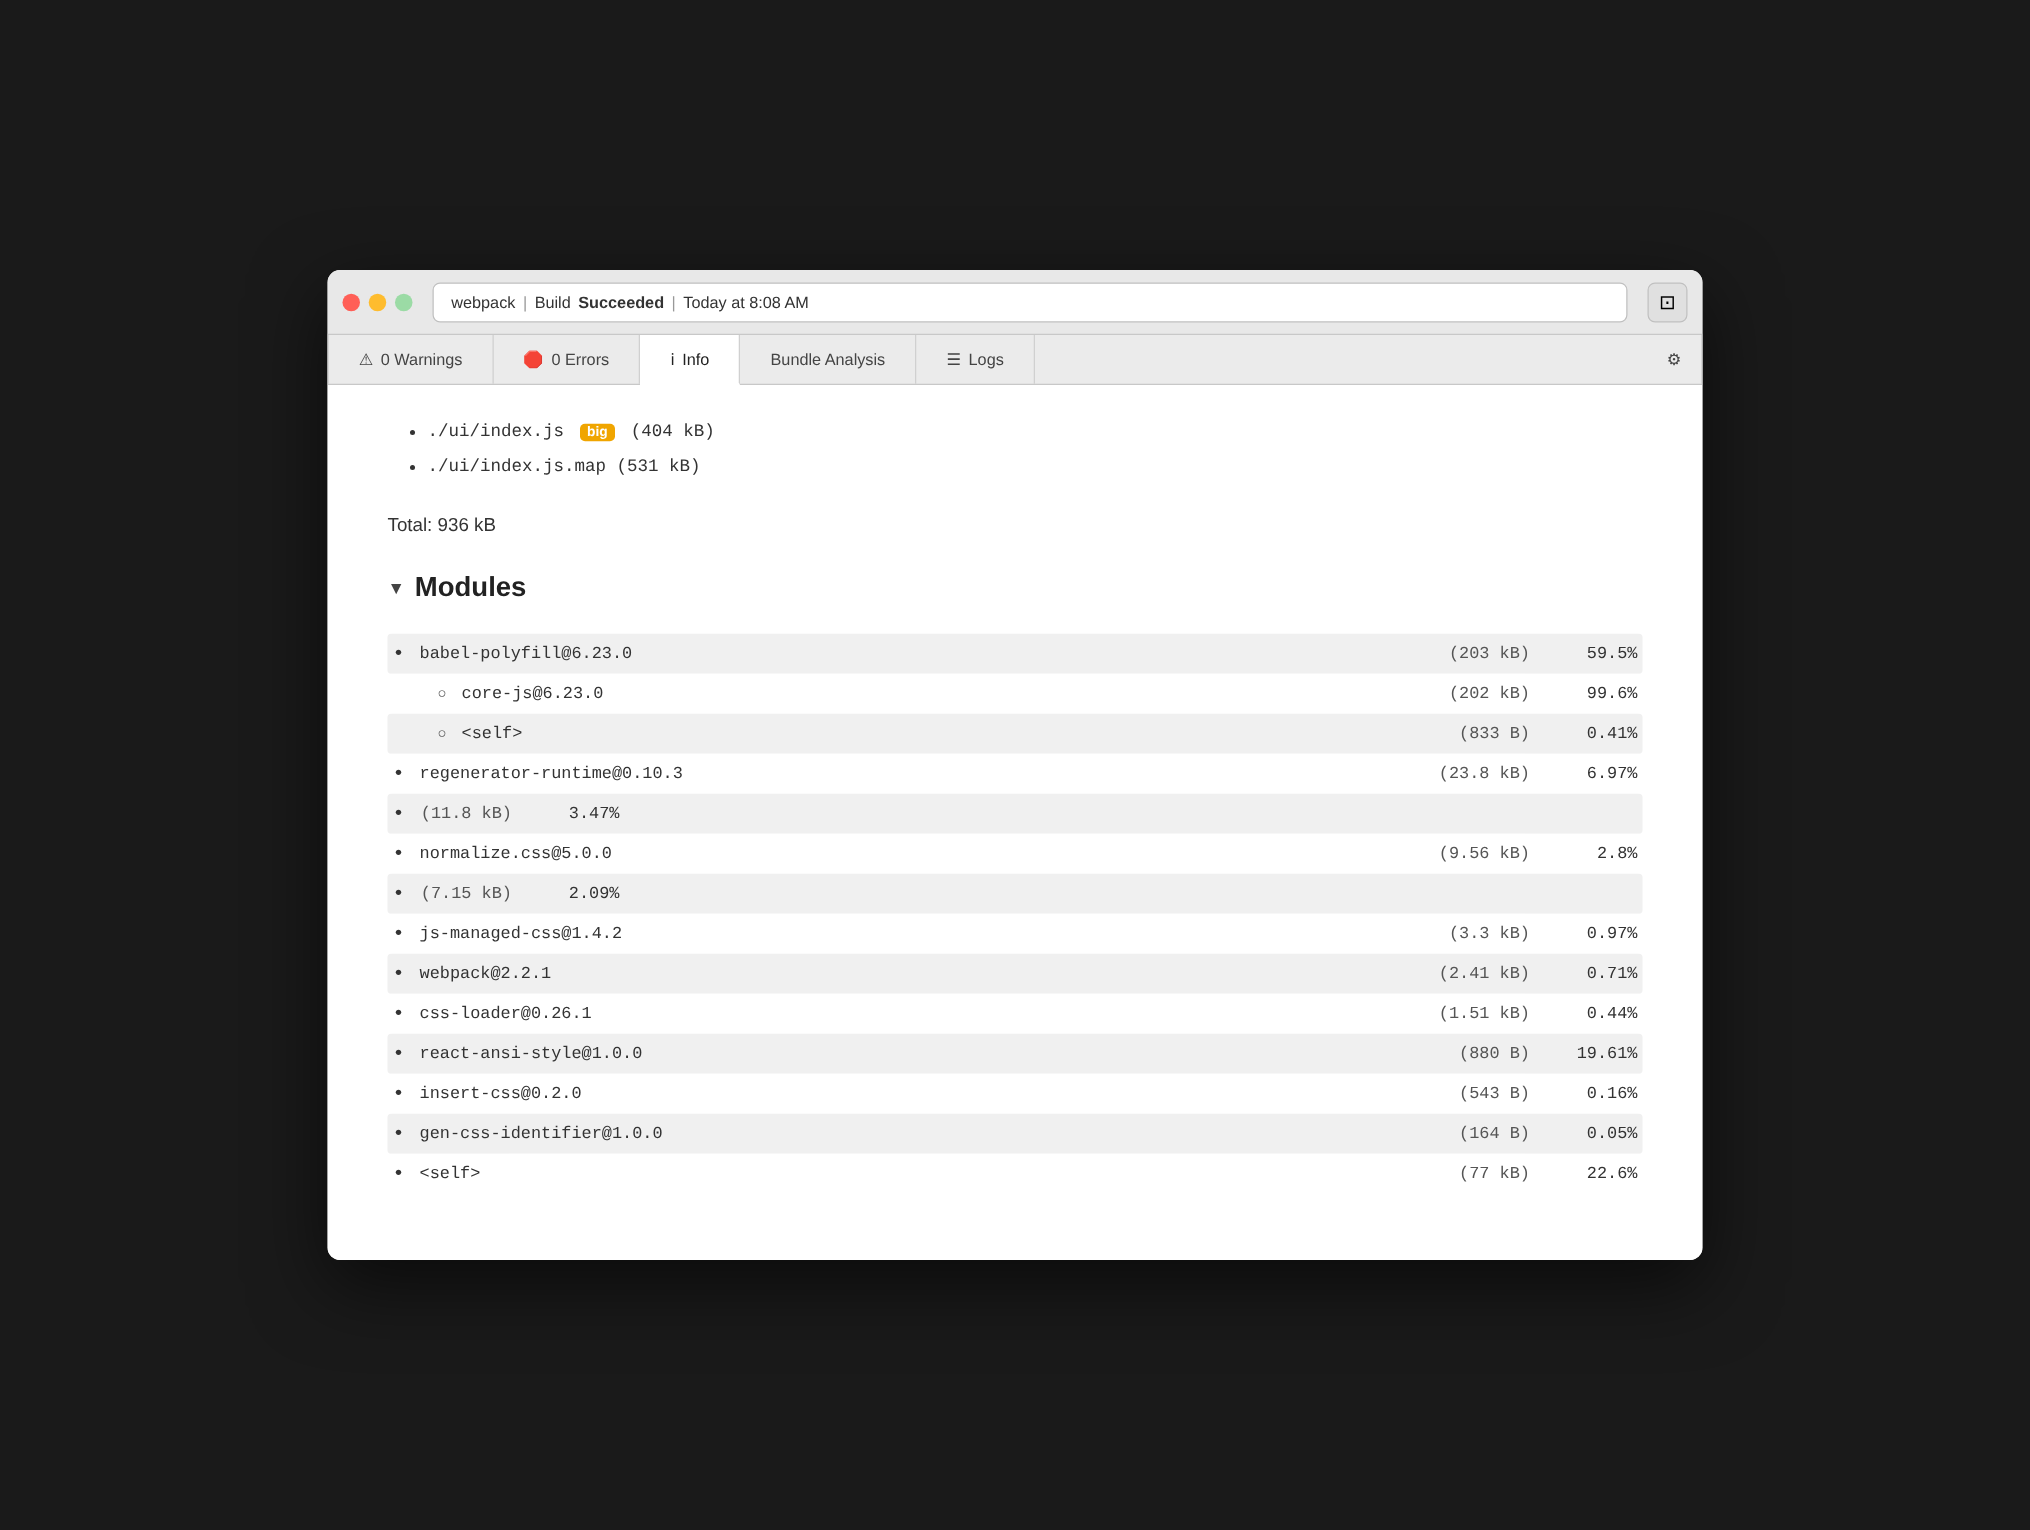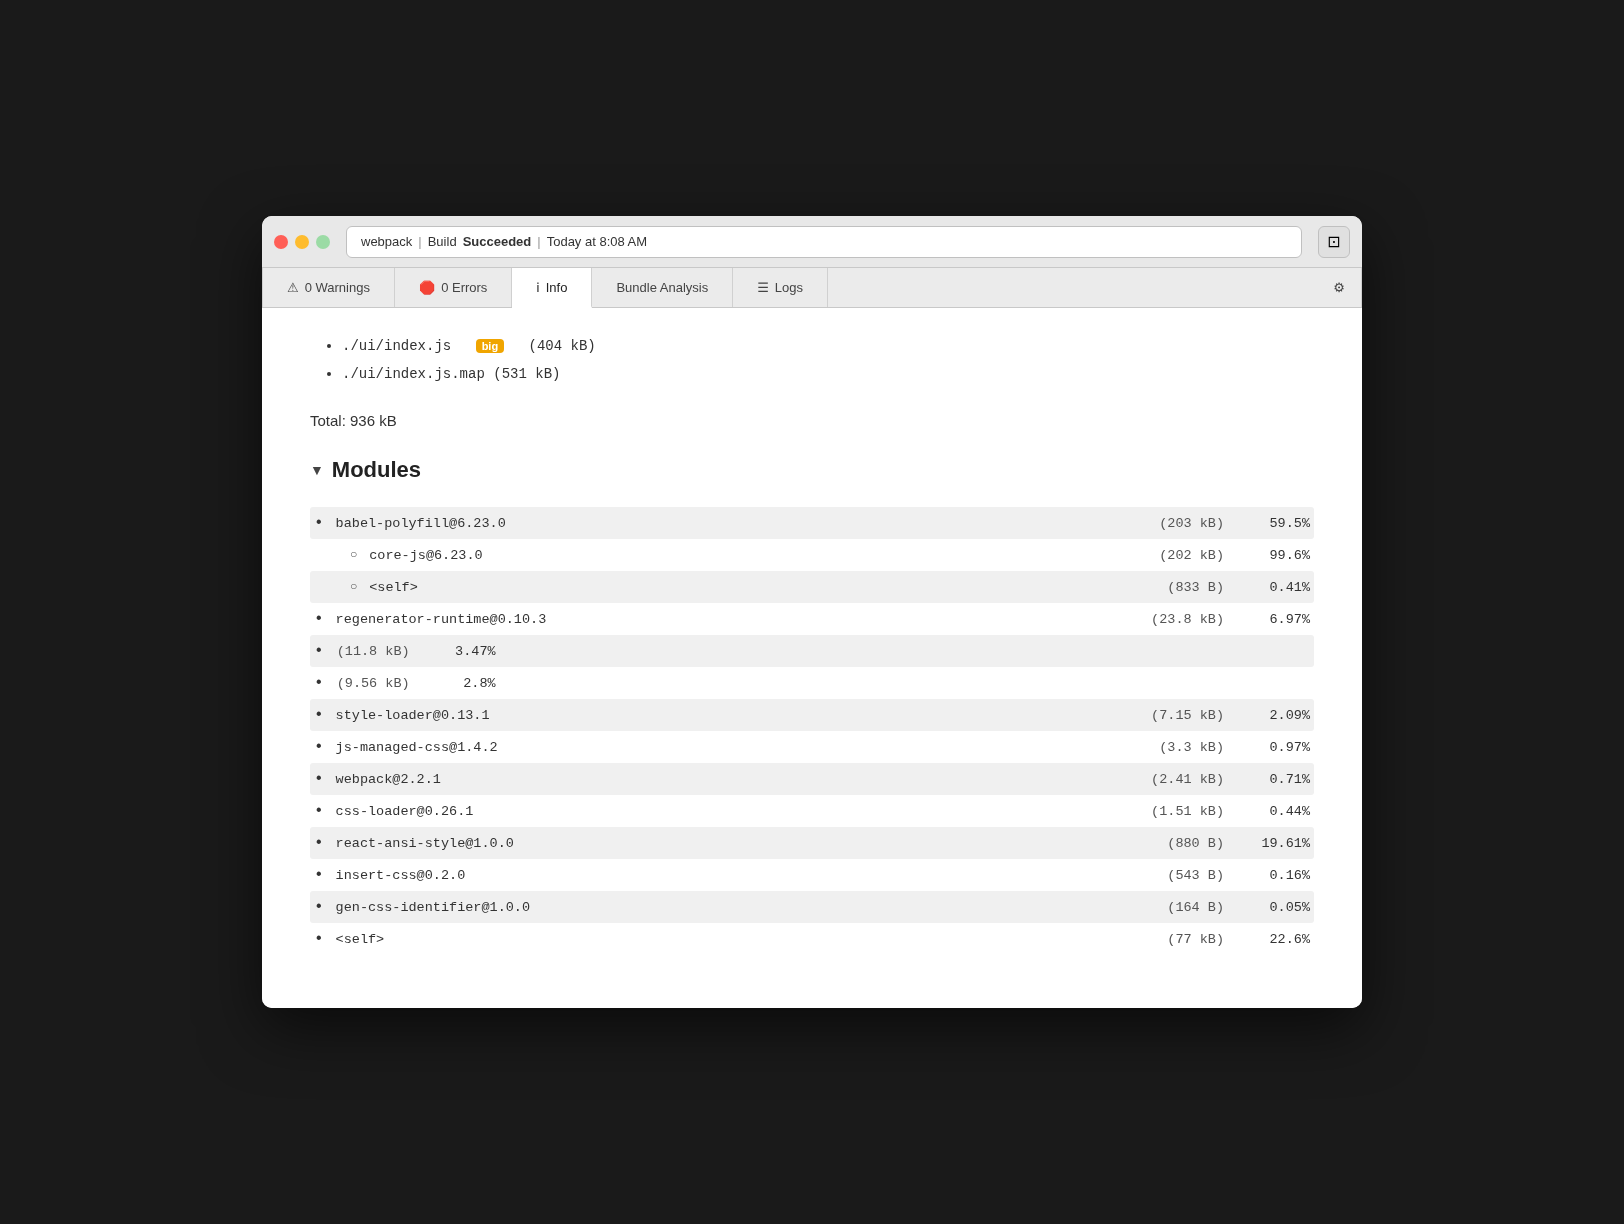--- a/index.html
+++ b/index.html
@@ -154,21 +154,21 @@
       line-height: 2;
     }
 
     .badge-big {
       background: #f0a500;
       color: white;
       font-size: 11px;
       font-weight: 700;
       padding: 1px 6px;
       border-radius: 4px;
-      margin: 0 16px;
+      margin: 0 4px;
       font-family: -apple-system, BlinkMacSystemFont, sans-serif;
     }
 
     .total-line {
       font-size: 15px;
       color: #333;
       margin: 24px 0 28px 0;
     }
 
     
@@ -340,26 +340,26 @@
           <span class="module-size">(23.8 kB)</span>
           <span class="module-percent">6.97%</span>
         </div>
         <div class="module-row" style="background: rgb(240, 240, 240);">
           <span class="module-bullet">•</span>
           <span class="module-size">(11.8 kB)</span>
           <span class="module-percent">3.47%</span>
         </div>
         <div class="module-row" style="background: white;">
           <span class="module-bullet">•</span>
+          <span class="module-name">normalize.css@5.0.0</span>
           <span class="module-size">(9.56 kB)</span>
           <span class="module-percent">2.8%</span>
         </div>
         <div class="module-row" style="background: rgb(240, 240, 240);">
           <span class="module-bullet">•</span>
-          <span class="module-name">style-loader@0.13.1</span>
           <span class="module-size">(7.15 kB)</span>
           <span class="module-percent">2.09%</span>
         </div>
         <div class="module-row" style="background: white;">
           <span class="module-bullet">•</span>
           <span class="module-name">js-managed-css@1.4.2</span>
           <span class="module-size">(3.3 kB)</span>
           <span class="module-percent">0.97%</span>
         </div>
         <div class="module-row" style="background: rgb(240, 240, 240);">

